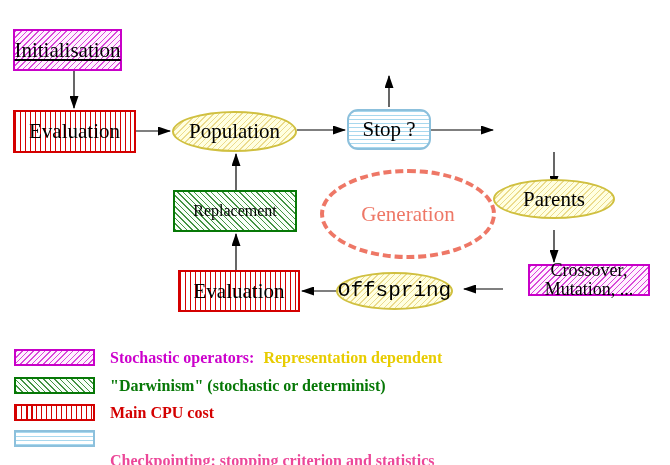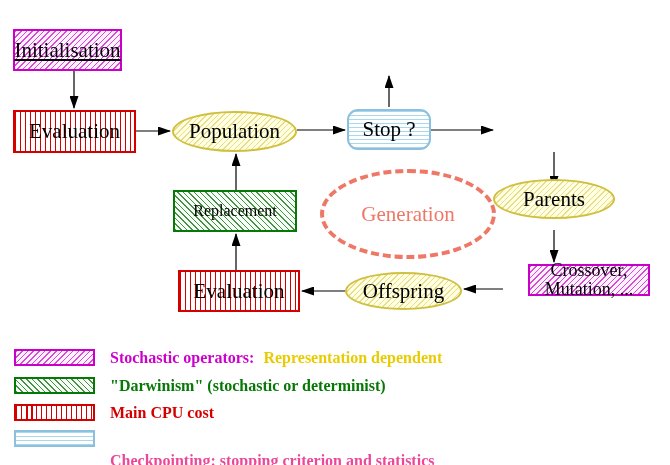--- a/index.html
+++ b/index.html
@@ -65,21 +65,21 @@
   }
   
   #n-init  { left: 13px;  top: 29px;  width: 109px; height: 42px; text-decoration: underline; }
   #n-eval1 { left: 13px;  top: 110px; width: 123px; height: 43px; }
   #n-pop   { left: 172px; top: 111px; width: 125px; height: 41px; }
   #n-best  { left: 280px; top: 45px;  width: 200px; height: 28px; font-size: 20px; }
   #n-stop  { left: 347px; top: 109px; width: 84px;  height: 41px; }
   #n-sel   { left: 495px; top: 107px; width: 119px; height: 45px; }
   #n-par   { left: 493px; top: 179px; width: 122px; height: 40px; }
   #n-cross { left: 528px; top: 264px; width: 122px; height: 32px; font-size: 18px; }
-  #n-off   { left: 345px; top: 272px; width: 117px; height: 38px; }
+  #n-off   { left: 336px; top: 272px; width: 117px; height: 38px; font-family: Liberation Mono, monospace; }
   #n-eval2 { left: 178px; top: 270px; width: 122px; height: 42px; }
   #n-rep   { left: 173px; top: 190px; width: 124px; height: 42px; font-size: 16px; }
   #n-gen   { left: 320px; top: 169px; width: 176px; height: 90px; }
   
   #arrows {
     position: absolute;
     left: 0; top: 0;
     width: 670px; height: 465px;
     pointer-events: none;
   }

